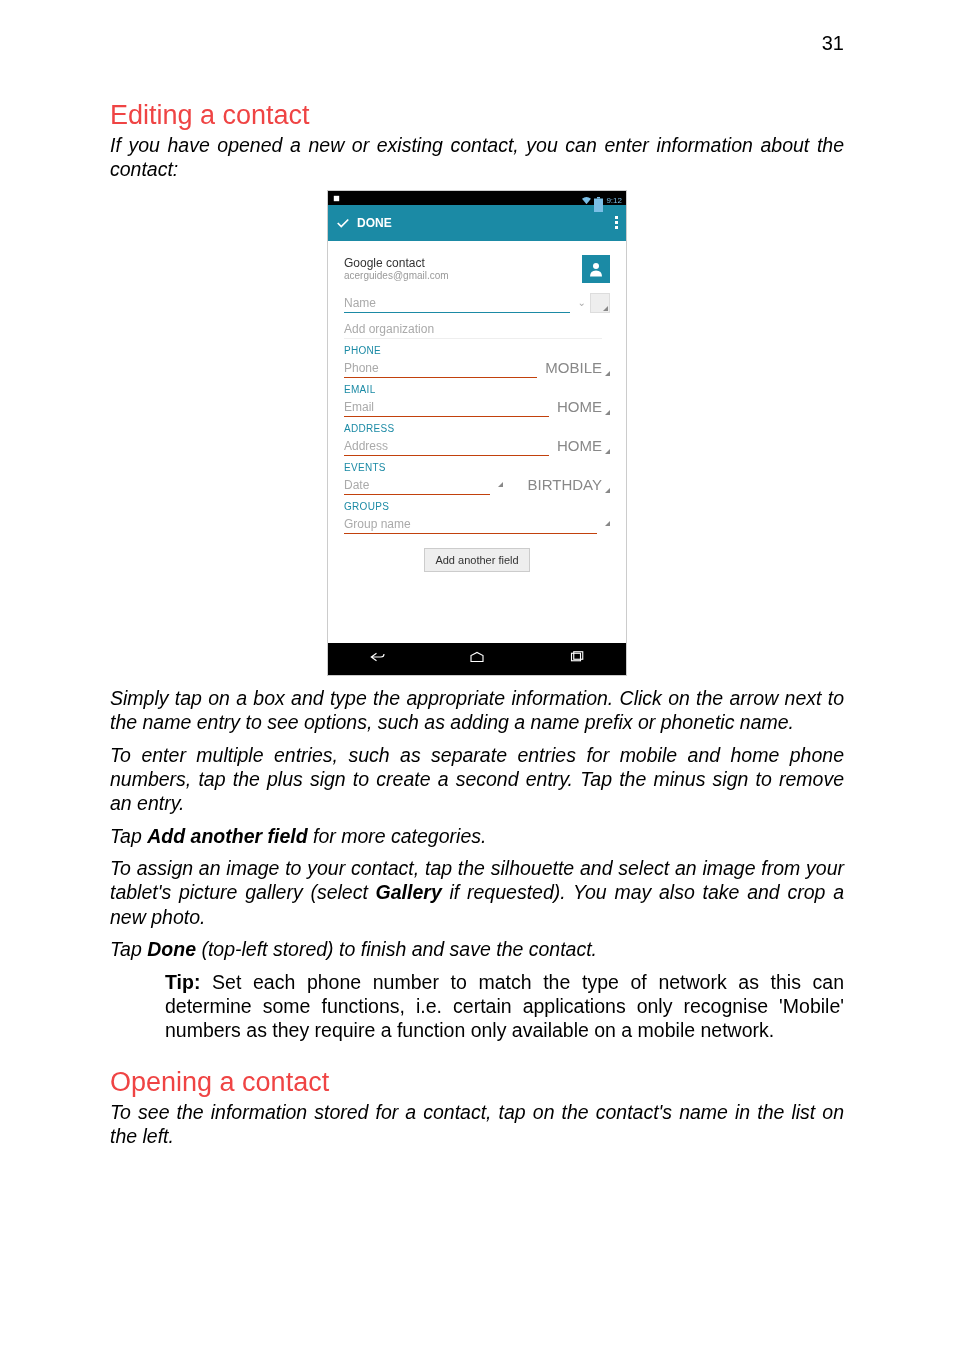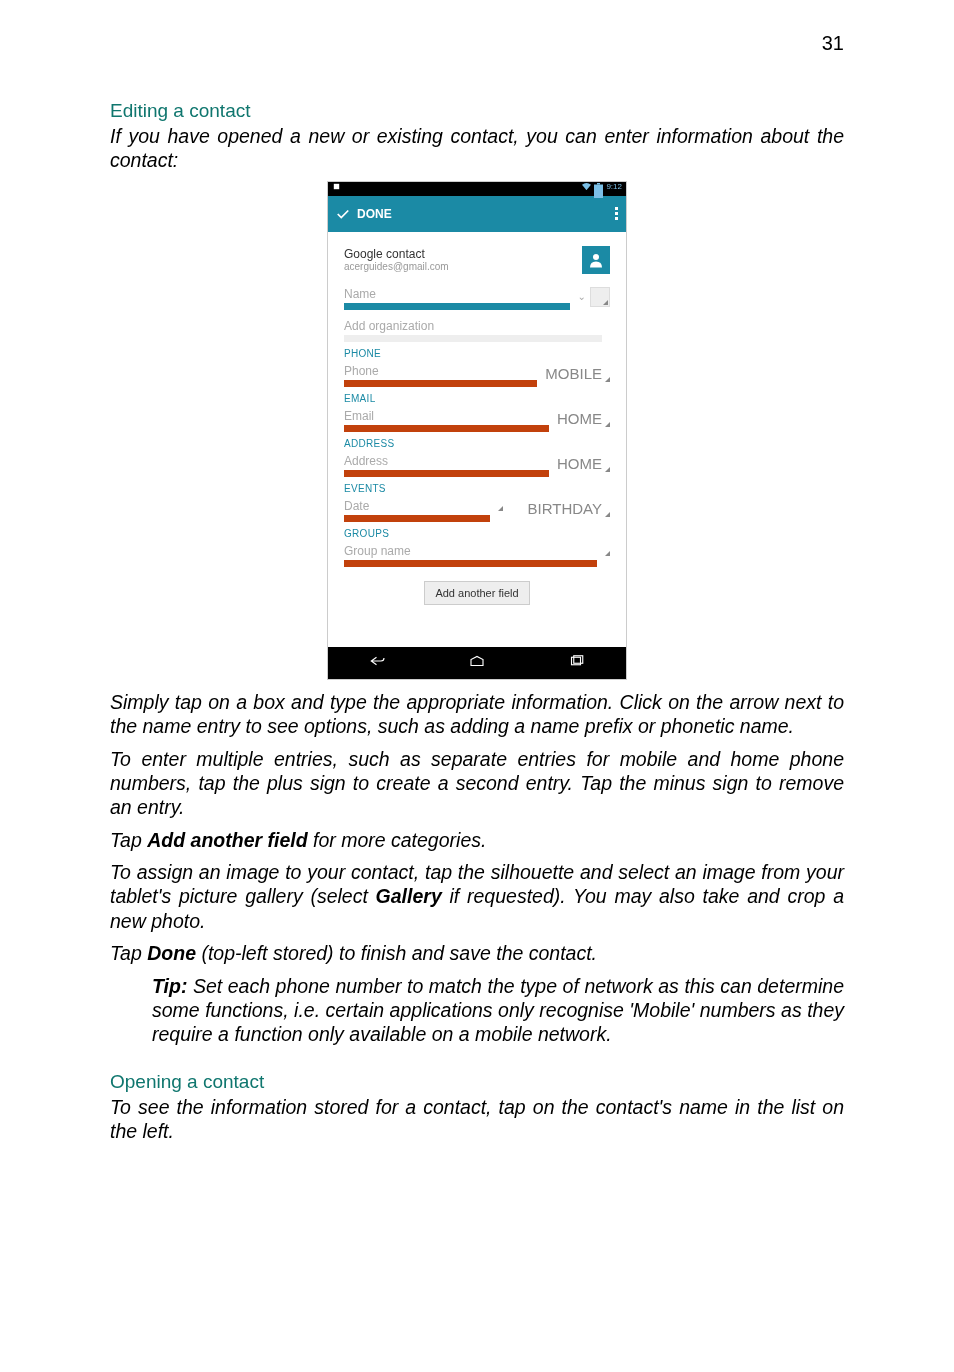--- a/index.html
+++ b/index.html
@@ -13,36 +13,35 @@
       position: relative;
     }
     .page-number {
       position: absolute;
       top: 32px;
       right: 110px;
       font-size: 20px;
     }
     .content { margin-top: 60px; }
     h2 {
-      font-size: 19px;
+      font-size: 27px;
       font-weight: normal;
-      color: #0f766e;
+      color: #ef4444;
       margin-bottom: 2px;
     }
     .body-text {
       font-size: 19.5px;
       line-height: 1.25;
       text-align: justify;
       margin-bottom: 8px;
       font-style: italic;
     }
     .tip-block {
-      margin-left: 42px;
+      margin-left: 55px;
       margin-right: 0;
-      font-style: italic;
       font-size: 19.5px;
       line-height: 1.25;
       text-align: justify;
     }
     .tip-label { font-weight: bold; }
     .bold { font-weight: bold; }
     .screenshot-wrap {
       display: flex;
       justify-content: center;
       margin: 8px 0 10px 0;
@@ -51,21 +50,21 @@
       width: 300px;
       background: #fff;
       border: 1px solid #ccc;
       font-family: "Helvetica Neue", Arial, sans-serif;
     }
     .status-bar {
       height: 14px;
       background: #000;
       display: flex;
       justify-content: space-between;
-      align-items: flex-start;
+      align-items: flex-end;
       padding: 0 4px;
       color: #fff;
       font-size: 8px;
     }
     .status-left, .status-right { display: flex; align-items: center; gap: 3px; }
     .wifi-icon, .battery-icon {
       display: inline-block;
       width: 9px; height: 7px;
       color: #7bbfe6;
     }
@@ -108,21 +107,21 @@
       display: flex; align-items: center; justify-content: center;
       color: #fff;
     }
     .silhouette svg { width: 18px; height: 18px; fill: #fff; }
     .field-row {
       display: flex; align-items: center; justify-content: space-between;
       margin-bottom: 4px;
     }
     .input-underline {
       flex: 1;
-      border-bottom: 7px solid #c2410c;
+      border-bottom: 1px solid #c2410c;
       font-size: 12px;
       color: #aaa;
       padding: 3px 0 2px 0;
       margin-right: 8px;
     }
     .name-row .input-underline { border-bottom-color: #1b8aa5; }
     .name-ctrls {
       display: flex; align-items: center; gap: 4px;
     }
     .chevron-down {

